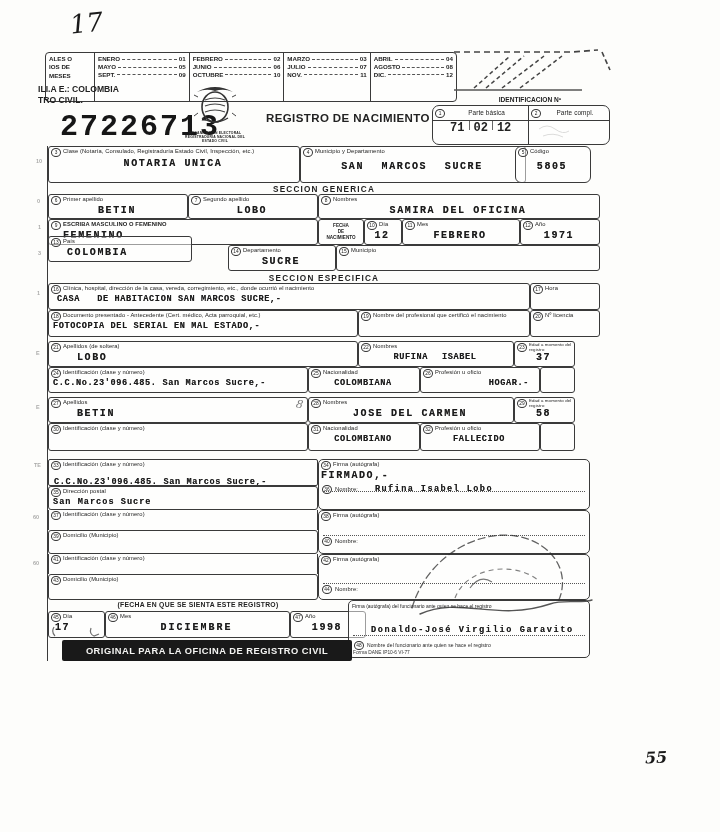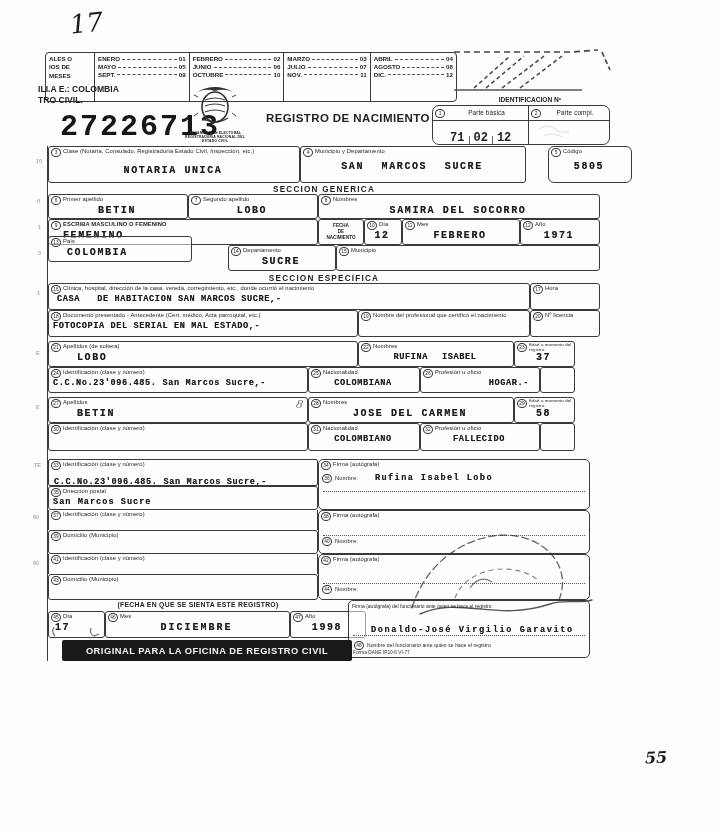--- a/index.html
+++ b/index.html
@@ -145,50 +145,50 @@
       <div class="lblrow" style="flex:1.2;justify-content:flex-start;align-items:center;border-right:1.2px solid #3a3a3a;">
         <span class="cn">1</span>
         <span class="lbl" style="font-size:6.4px;margin:0 auto;">Parte básica</span>
       </div>
       <div class="lblrow" style="flex:1;align-items:center;">
         <span class="cn">2</span>
         <span class="lbl" style="font-size:6.4px;margin:0 auto;">Parte compl.</span>
       </div>
     </div>
     <div style="display:flex;height:24px;align-items:center;">
-      <div style="flex:1.2;display:flex;align-items:flex-end;justify-content:center;gap:4px;border-right:1.2px solid #3a3a3a;height:100%;">
+      <div style="flex:1.2;display:flex;align-items:flex-start;justify-content:center;gap:4px;border-right:1.2px solid #3a3a3a;height:100%;">
         <span class="mono" style="font-size:12px;font-weight:700;">71</span>
         <span style="width:1px;height:9px;background:#666;"></span>
         <span class="mono" style="font-size:12px;font-weight:700;">02</span>
         <span style="width:1px;height:9px;background:#666;"></span>
         <span class="mono" style="font-size:12px;font-weight:700;">12</span>
       </div>
       <div style="flex:1;height:100%;position:relative;">
         <svg width="70" height="22" style="opacity:.25;">
             <path d="M10,8 q8,-6 16,0 t14,2 M14,15 q10,-4 20,1" stroke="#777" fill="none" stroke-width="1"></path>
           </svg>
       </div>
     </div>
   </div>
 
   <div class="cell" style="left:48px;top:146px;width:252px;height:37px;">
     <div class="lblrow">
         <span class="cn">3</span>
         <span class="lbl">Clase (Notaría, Consulado, Registraduría Estado Civil, Inspección, etc.)</span>
       </div>
-    <div class="val valc" style="margin-top:8px;">NOTARIA  UNICA</div>
+    <div class="val valc" style="margin-top:1px;">NOTARIA  UNICA</div>
   </div>
   <div class="cell" style="left:300px;top:146px;width:226px;height:37px;">
     <div class="lblrow">
         <span class="cn">4</span>
         <span class="lbl">Municipio y Departamento</span>
       </div>
     <div class="val valc" style="margin-top:4px;word-spacing:10px;">SAN  MARCOS  SUCRE</div>
   </div>
-  <div class="cell" style="left:548px;top:146px;width:84px;height:37px;border-radius:6px;">
+  <div class="cell" style="left:515px;top:146px;width:76px;height:37px;border-radius:6px;">
     <div class="lblrow">
         <span class="cn">5</span>
         <span class="lbl">Código</span>
       </div>
     <div class="val valc" style="margin-top:4px;">5805</div>
   </div>
 
   <div class="sect" style="top:185px;">SECCION GENERICA</div>
 
   <div class="cell" style="left:48px;top:194px;width:140px;height:25px;">
@@ -203,21 +203,21 @@
         <span class="cn">7</span>
         <span class="lbl">Segundo apellido</span>
       </div>
     <div class="val valc">LOBO</div>
   </div>
   <div class="cell" style="left:318px;top:194px;width:282px;height:25px;">
     <div class="lblrow">
         <span class="cn">8</span>
         <span class="lbl">Nombres</span>
       </div>
-    <div class="val valc">SAMIRA DEL SOCORRO</div>
+    <div class="val valc">SAMIRA DEL OFICINA</div>
   </div>
 
   <div class="cell" style="left:48px;top:219px;width:270px;height:26px;">
     <div class="lblrow">
         <span class="cn">9</span>
         <span class="lbl" style="font-weight:700;">ESCRIBA MASCULINO O FEMENINO</span>
       </div>
     <div class="val" style="padding-left:14px;">FEMENINO</div>
   </div>
   <div class="cell" style="left:318px;top:219px;width:46px;height:26px;display:flex;flex-direction:column;justify-content:center;text-align:center;font-size:4.6px;font-weight:700;line-height:1.25;">
@@ -410,20 +410,21 @@
         <span class="cn">35</span>
         <span class="lbl">Dirección postal</span>
       </div>
     <div class="val v9" style="padding-left:4px;letter-spacing:1px;">San Marcos Sucre</div>
   </div>
   <div class="cell" style="left:318px;top:459px;width:272px;height:51px;border-radius:5px;">
     <div class="lblrow">
         <span class="cn">34</span>
         <span class="lbl">Firma (autógrafa)</span>
       </div>
+    <div class="val" style="padding-left:2px;">FIRMADO,-</div>
     <div class="dotted" style="left:4px;right:4px;top:31px;"></div>
     <div class="nrow" style="margin-top:3px;">
       <span class="cn">36</span>
       <span class="lbl" style="font-size:5.8px;">Nombre:</span>
       <span class="val v9" style="padding-left:14px;letter-spacing:1.4px;">Rufina Isabel Lobo</span>
     </div>
   </div>
 
   <div class="cell" style="left:48px;top:510px;width:270px;height:20px;border-width:0 1.3px 0 1.3px;border-radius:0;">
     <div class="lblrow">

